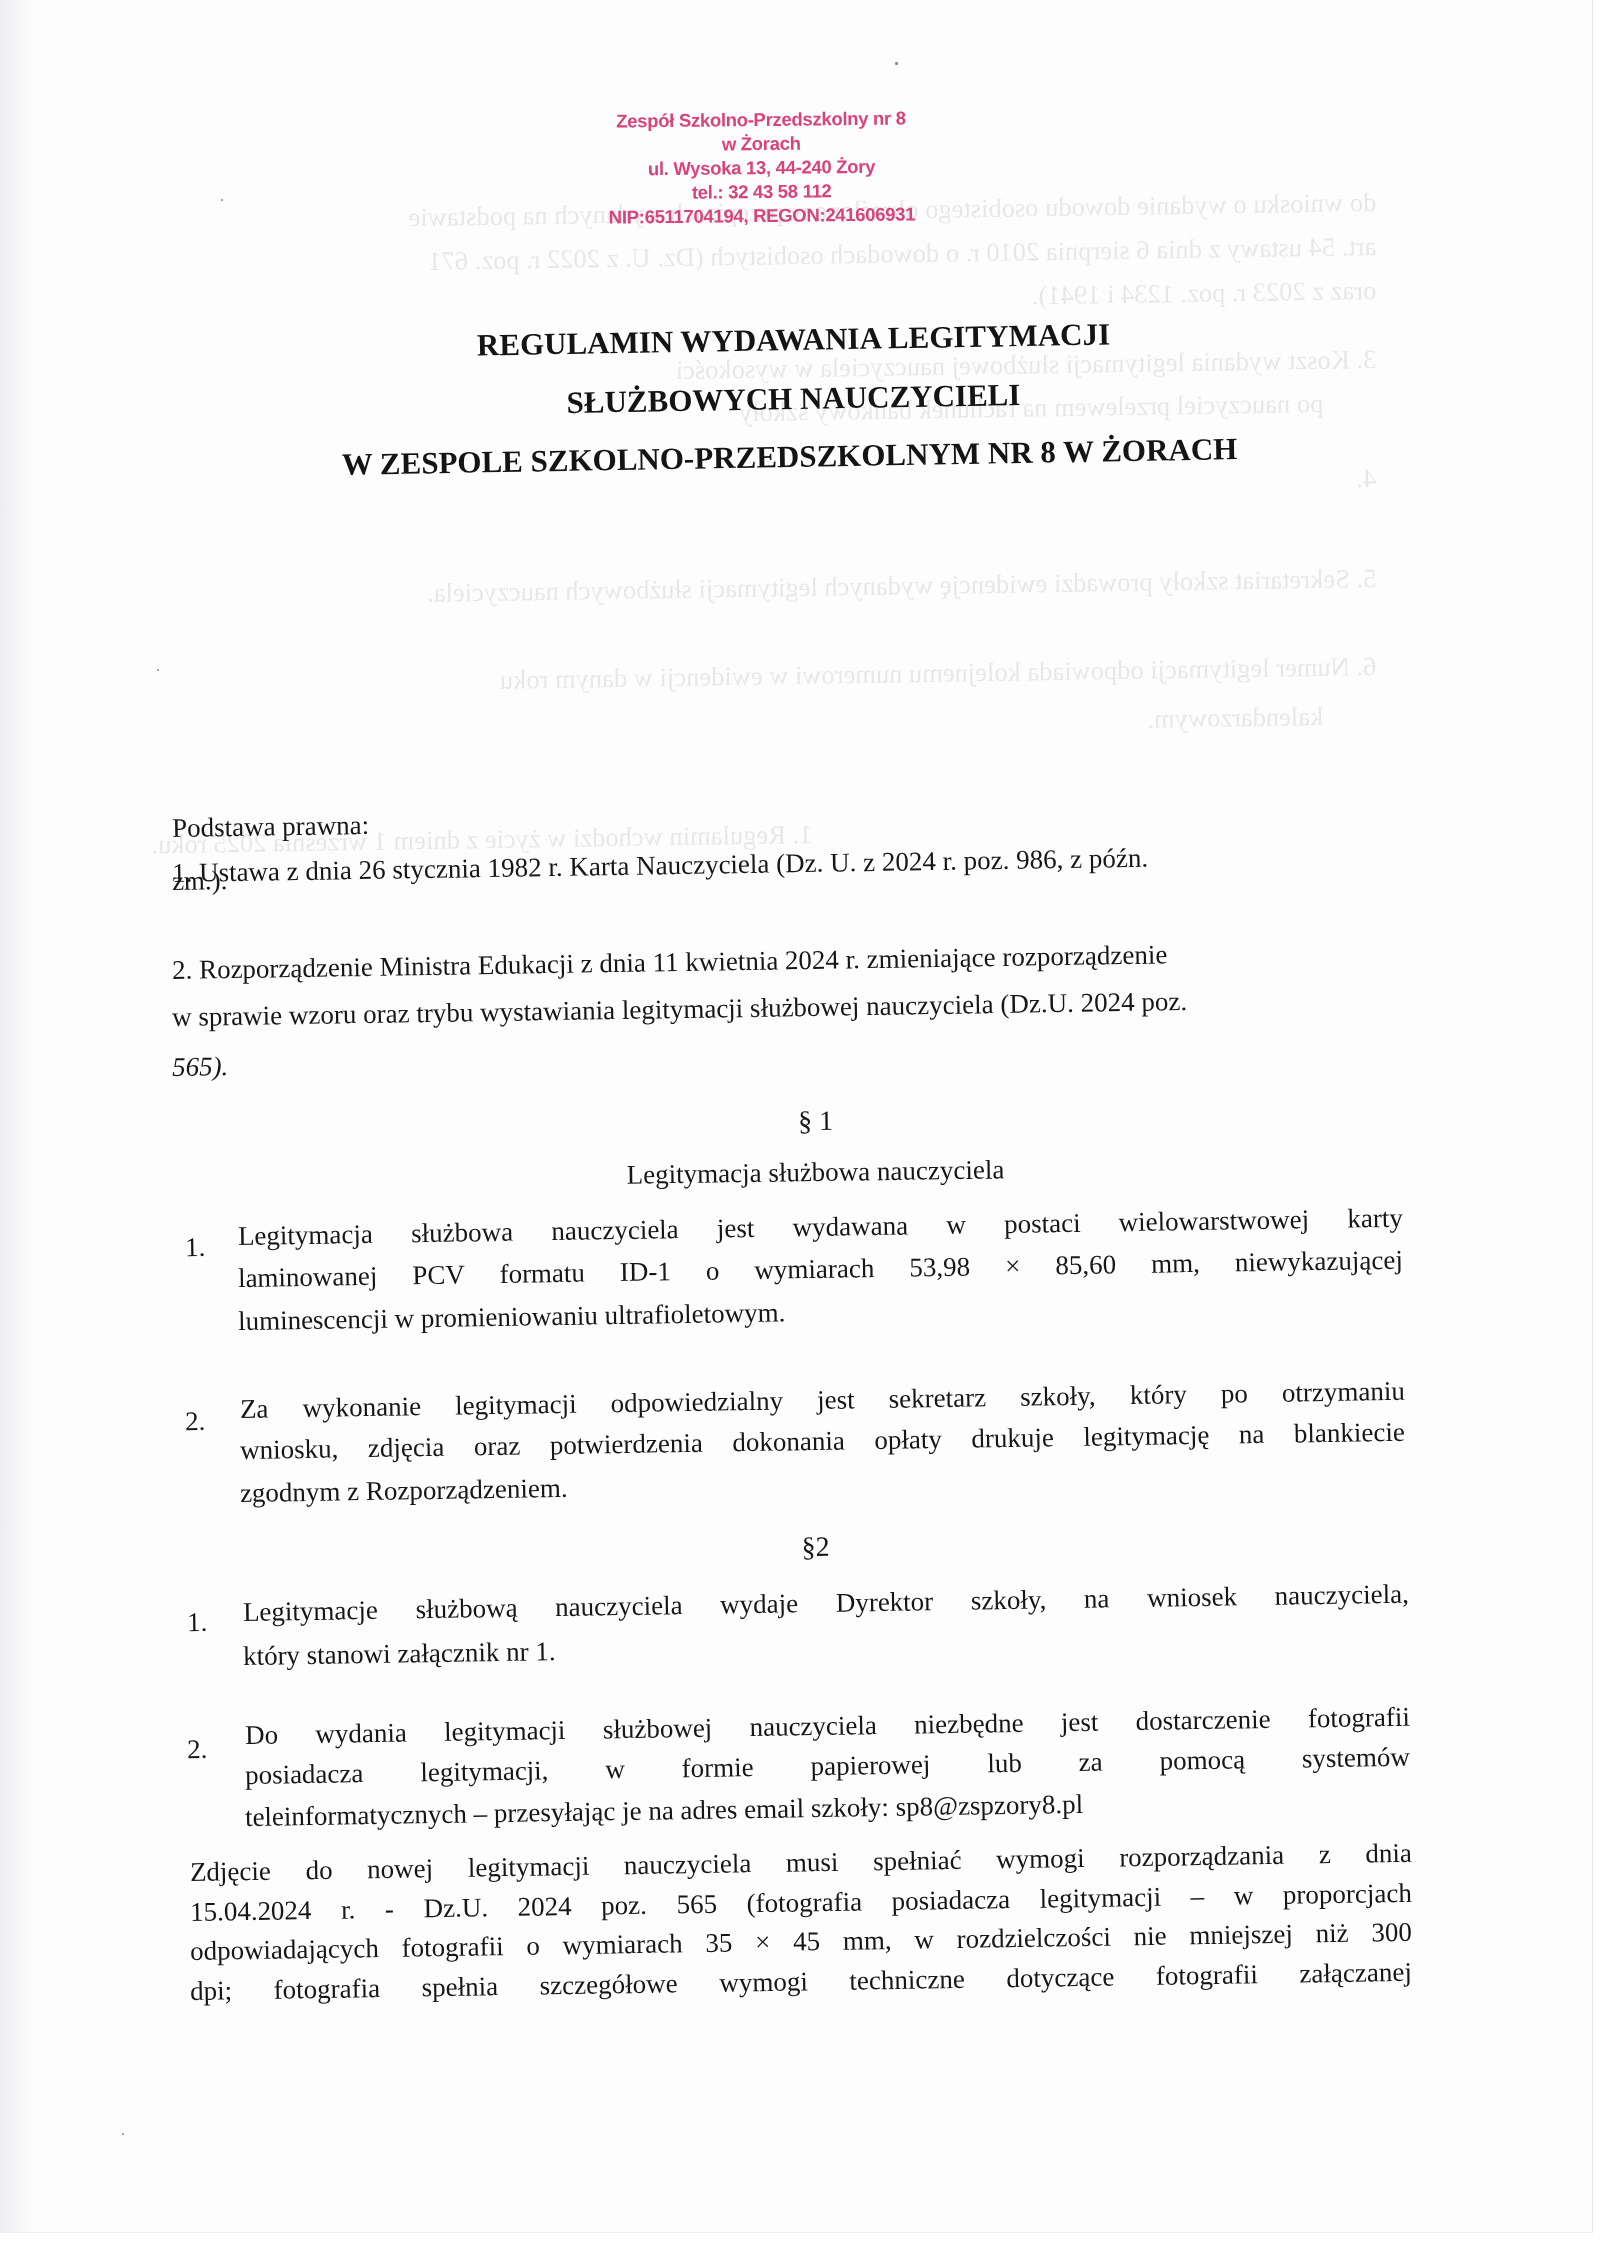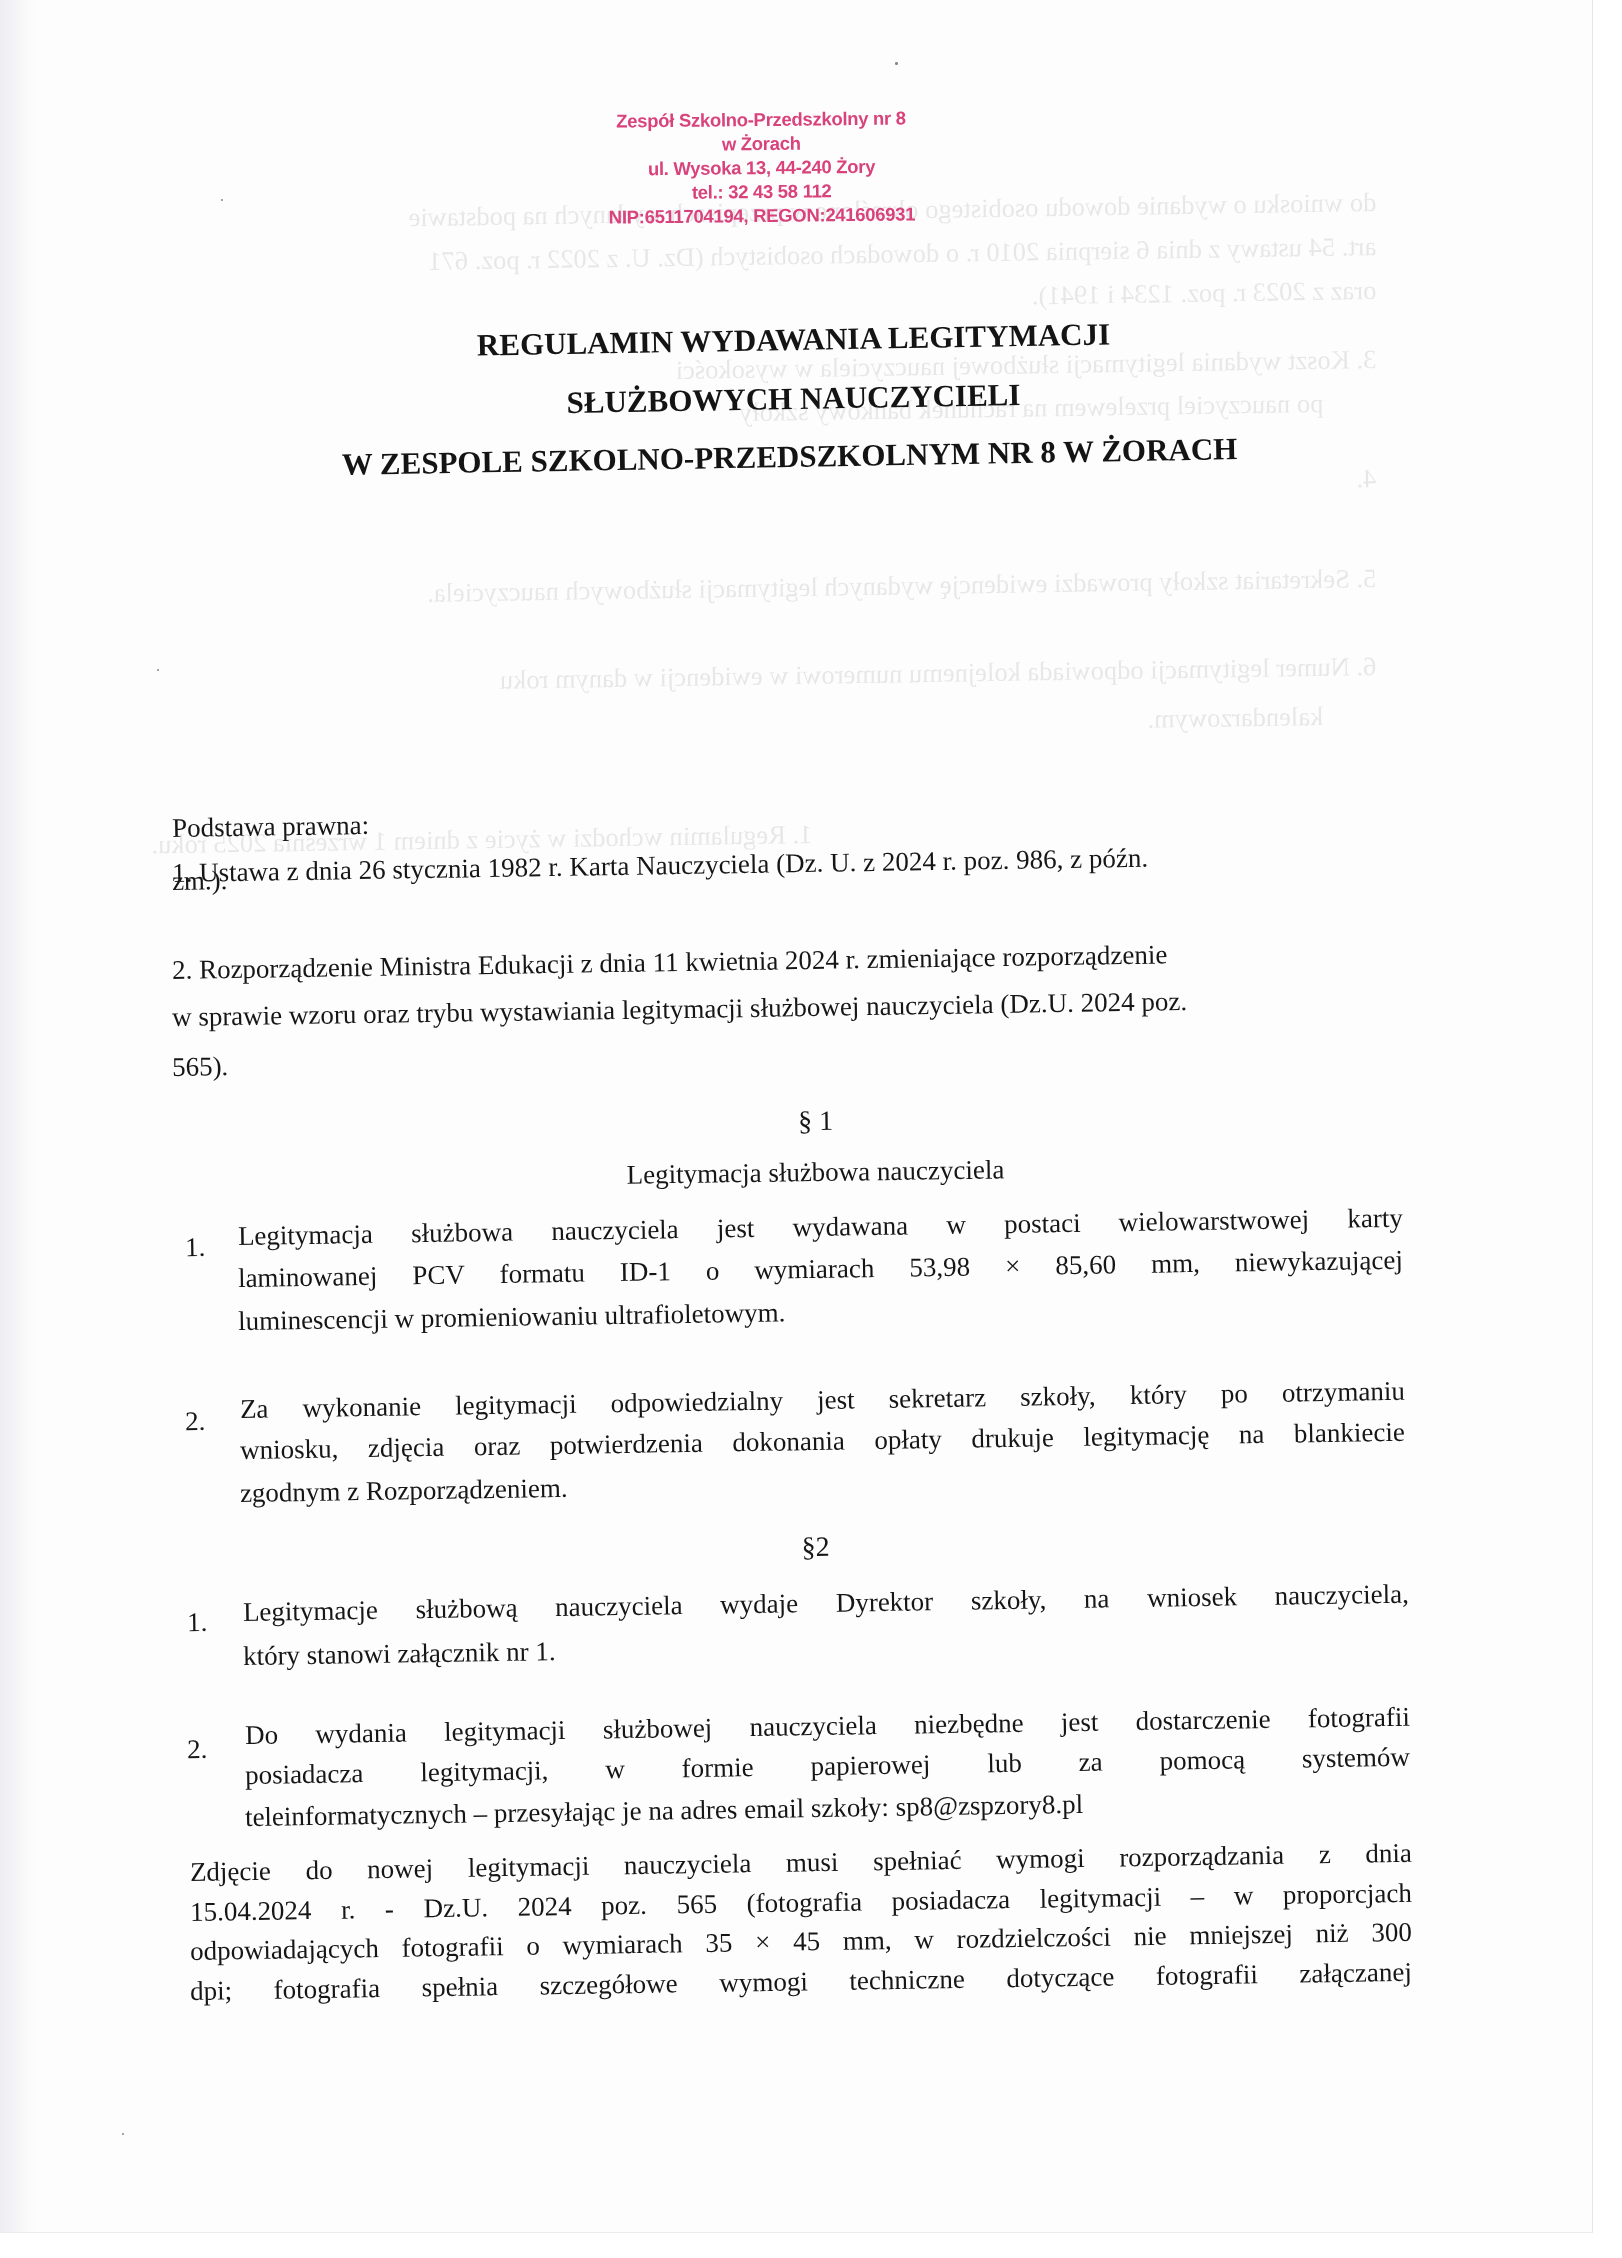--- a/index.html
+++ b/index.html
@@ -125,21 +125,21 @@
   <div class="title" style="top:322px;">REGULAMIN WYDAWANIA LEGITYMACJI</div>
   <div class="title" style="top:381px;">SŁUŻBOWYCH NAUCZYCIELI</div>
   <div class="title" style="top:439px; left:203px; width:1173px;">W ZESPOLE SZKOLNO-PRZEDSZKOLNYM NR 8 W ŻORACH</div>
 
   <div>
     <div class="line" style="left:172px; top:813px;">Podstawa prawna:</div>
     <div class="line" style="left:172px; top:858px;">1. Ustawa z dnia 26 stycznia 1982 r. Karta Nauczyciela (Dz. U. z 2024 r. poz. 986, z późn.</div>
     <div class="line" style="left:172px; top:866px;">zm.).</div>
     <div class="line" style="left:172px; top:955px;">2. Rozporządzenie Ministra Edukacji z dnia 11 kwietnia 2024 r. zmieniające rozporządzenie</div>
     <div class="line" style="left:172px; top:1002px;">w sprawie wzoru oraz trybu wystawiania legitymacji służbowej nauczyciela (Dz.U. 2024 poz.</div>
-    <div class="line" style="left:172px; top:1052px;">565).</div>
+    <div class="line" style="left:172px; top:1052px;font-style:italic;">565).</div>
   </div>
 
   <div>
     <div class="center para-sym" style="top:1105px; left:198px;">§ 1</div>
     <div class="center" style="top:1157px; left:198px;">Legitymacja służbowa nauczyciela</div>
 
     <div class="num" style="left:185px; top:1232px;">1.</div>
     <div class="just" style="left:238px; top:1221px; width:1165px;">Legitymacja służbowa nauczyciela jest wydawana w postaci wielowarstwowej karty</div>
     <div class="just" style="left:238px; top:1263px; width:1165px;">laminowanej PCV formatu ID-1 o wymiarach 53,98 × 85,60 mm, niewykazującej</div>
     <div class="line" style="left:238px; top:1306px;">luminescencji w promieniowaniu ultrafioletowym.</div>

